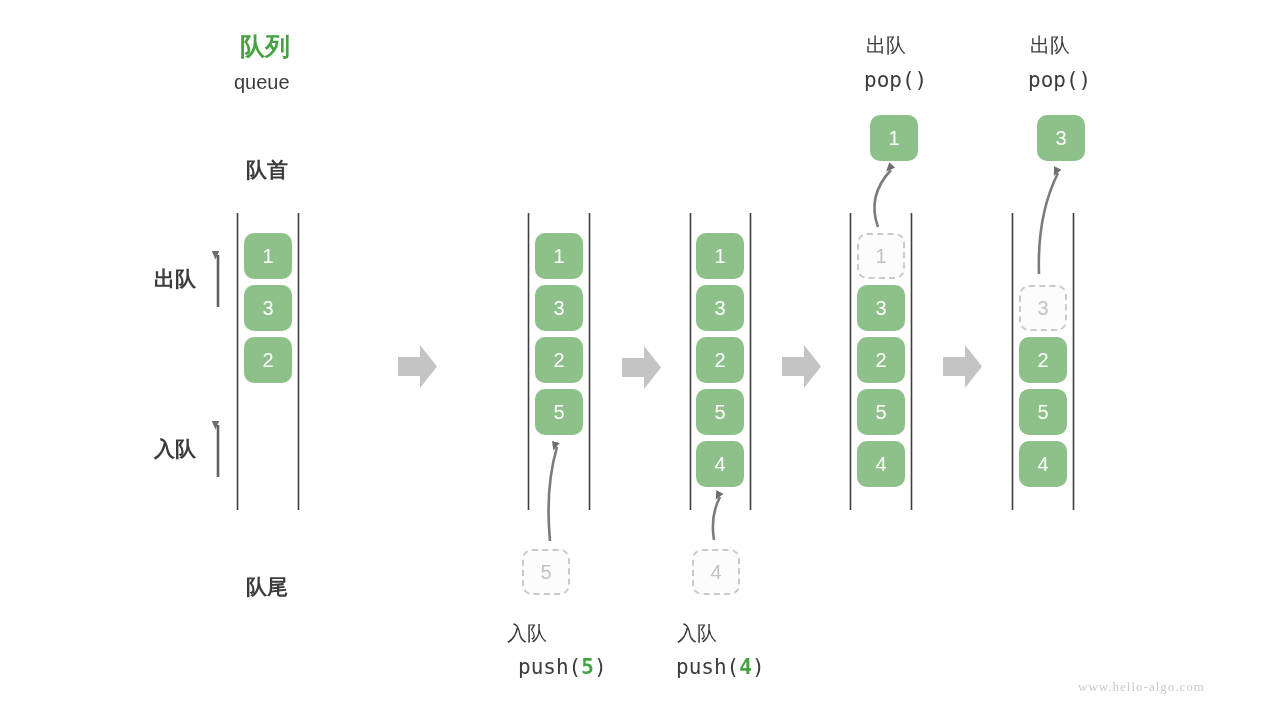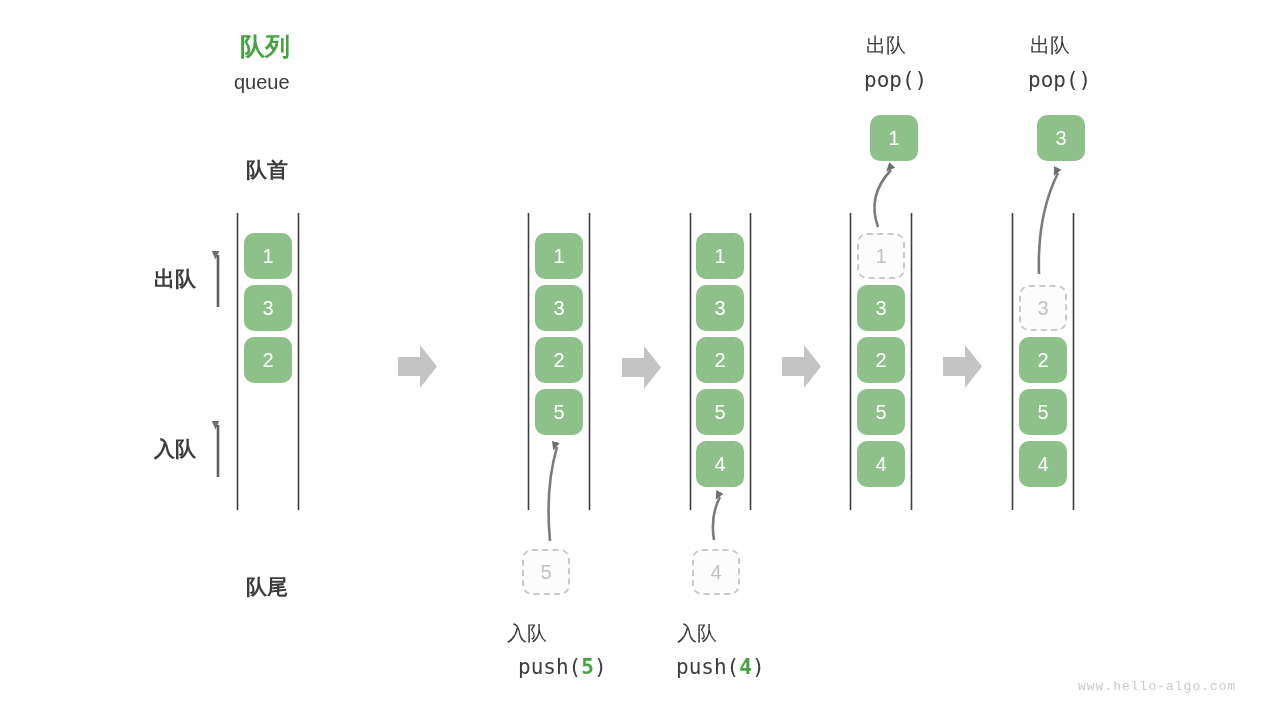--- a/index.html
+++ b/index.html
@@ -31,21 +31,21 @@
     color:#fff;display:flex;align-items:center;justify-content:center;
     font-size:20px;line-height:1;
   }
   .ghost{
     width:44px;height:42px;border-radius:10px;background:#FCFCFC;
     border:2px dashed var(--dashed-border);color:var(--dashed-text);
     display:flex;align-items:center;justify-content:center;font-size:20px;line-height:1;
   }
   .watermark{
     font-size:13px;letter-spacing:1px;color:var(--watermark-gray);
-    font-family:Liberation Mono, monospace;
+    font-family:Liberation Serif, serif;
   }
 </style>
 </head>
 <body>
 
 <div id="canvas">
 
   <svg id="wires" width="1280" height="720" viewBox="0 0 1280 720">
     <defs>
       <marker id="ah" markerWidth="9" markerHeight="9" refX="4.5" refY="7" orient="auto-start-reverse" markerUnits="userSpaceOnUse">

